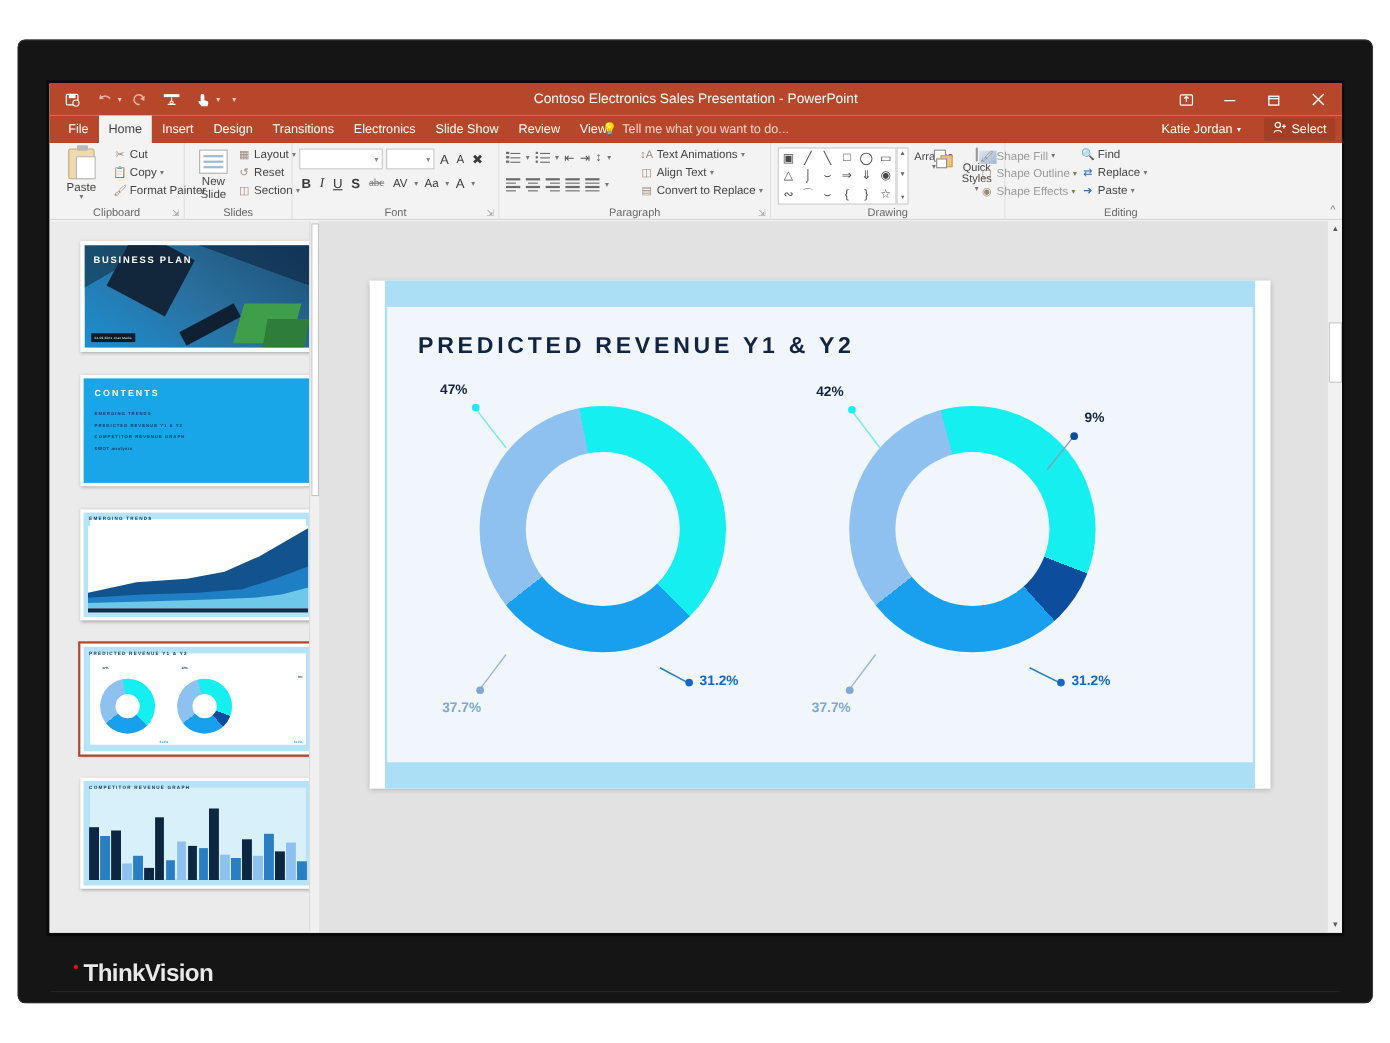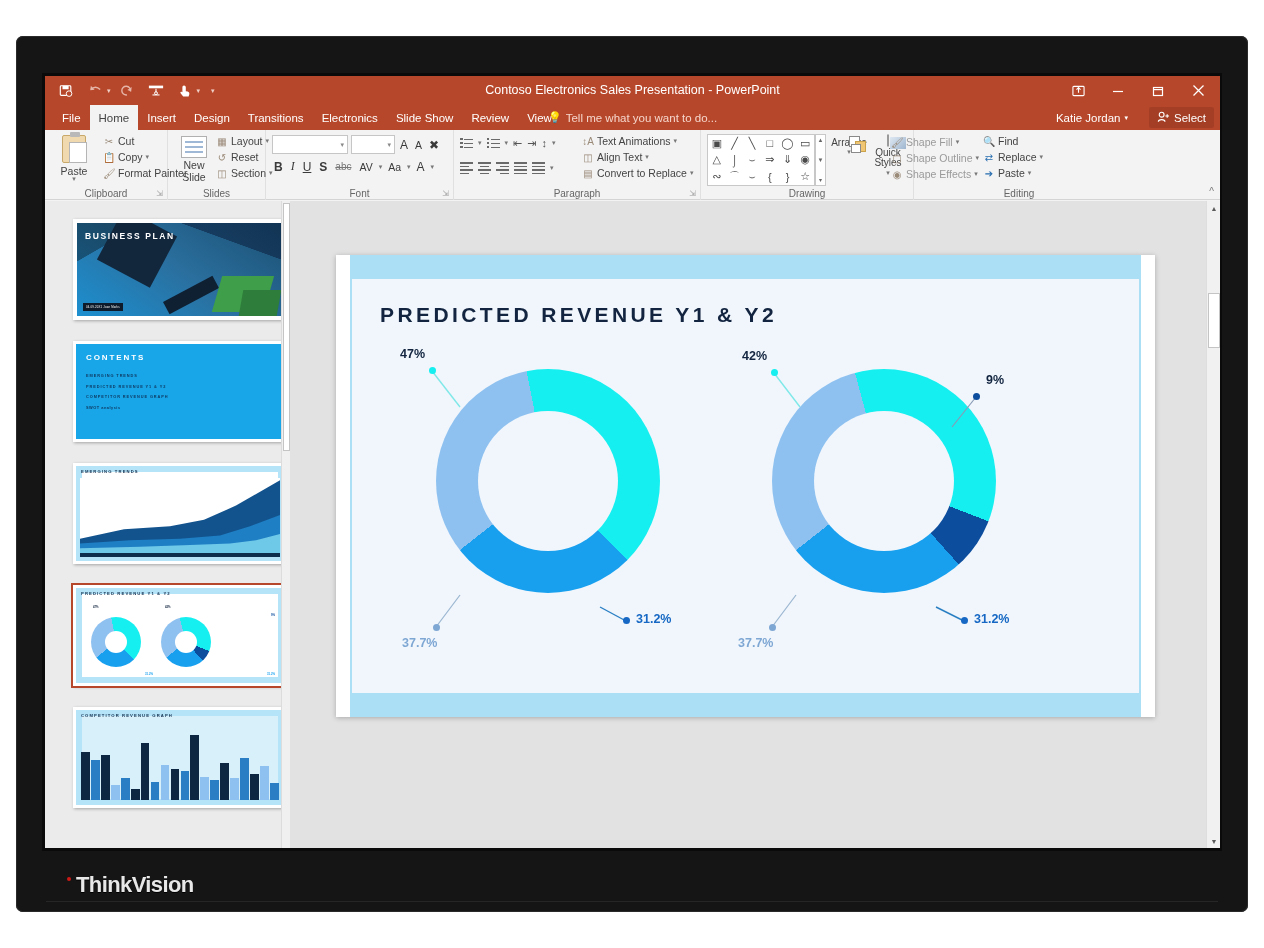--- a/index.html
+++ b/index.html
@@ -203,21 +203,21 @@
   .fontrow1 { position: absolute; left: 6px; top: 5px; display: flex; align-items: center; gap: 3px; }
   .fontrow2 { position: absolute; left: 6px; top: 29px; display: flex; align-items: center; gap: 4px; }
   .combo {
     height: 19px; background: #fff; border: 1px solid #c6c6c6;
     display: flex; align-items: center; justify-content: flex-end;
     padding-right: 3px;
   }
   .combo .caret-s { color: #888; }
   .fbtn { font-size: 12px; color: #3a3a3a; padding: 0 2px; }
   .fbtn.small { font-size: 10.5px; }
-  .fbtn.strike { text-decoration: line-through; font-size: 10px; color: #777; }
+  .fbtn.strike { text-decoration: line-through; font-size: 10px; color: #777; font-family: Liberation Serif, serif; }
   .fbtn.serif { font-family: "Liberation Serif", serif; }
 
   
   #g-paragraph { left: 409px; width: 247px; }
   .prow { position: absolute; display: flex; align-items: center; gap: 5px; }
   .pbtn { font-size: 11px; color: #555; }
   .lines-icon { display: inline-block; width: 13px; }
   .lines-icon i {
     display: block; height: 1.5px; background: #6a6a6a; margin: 2px 0;
   }

